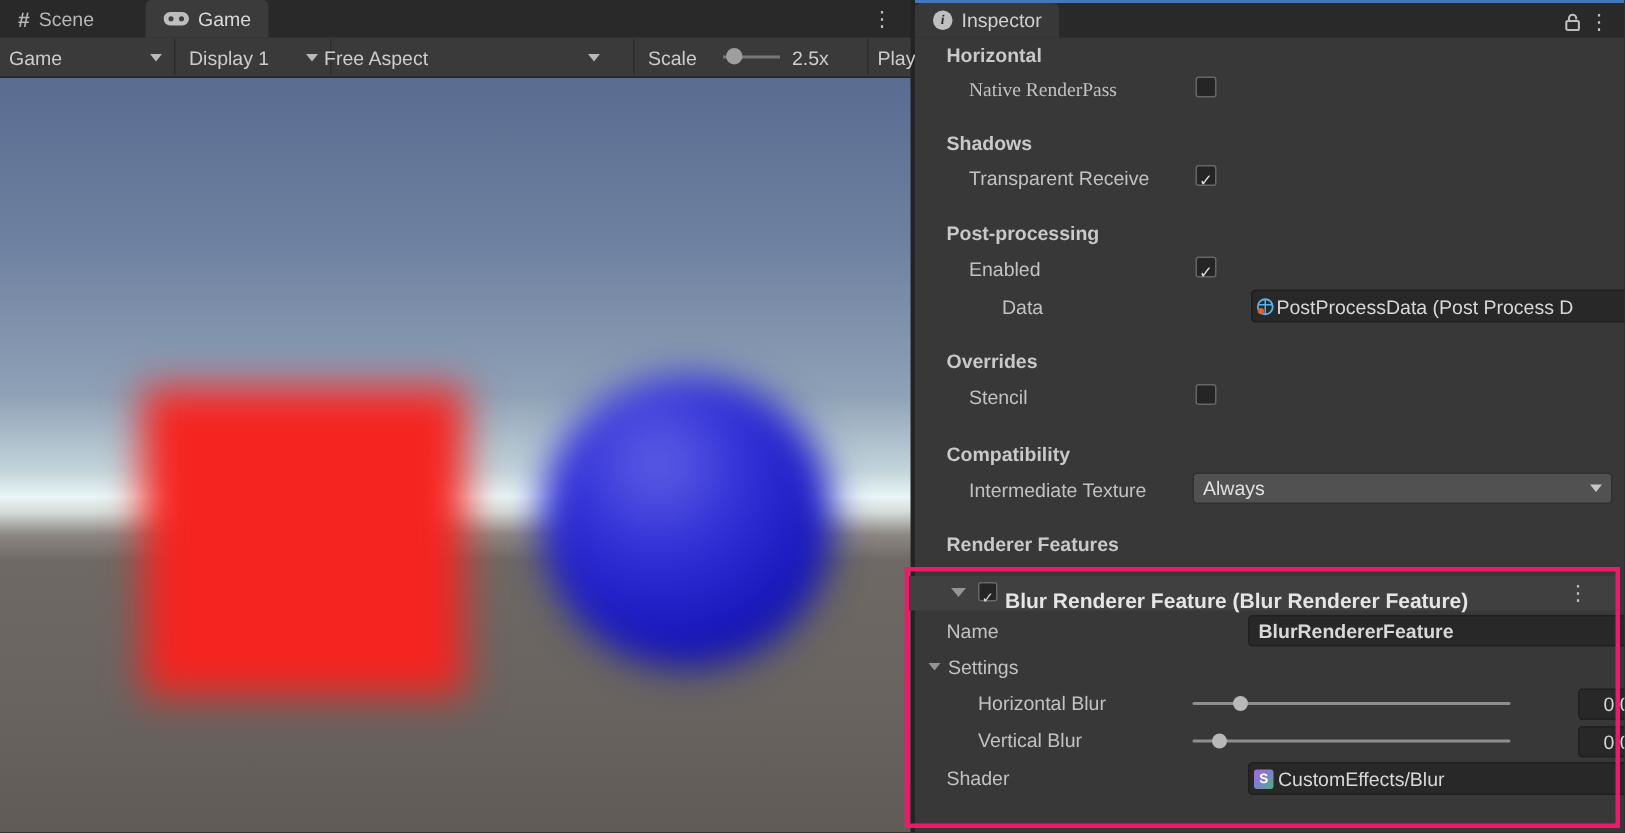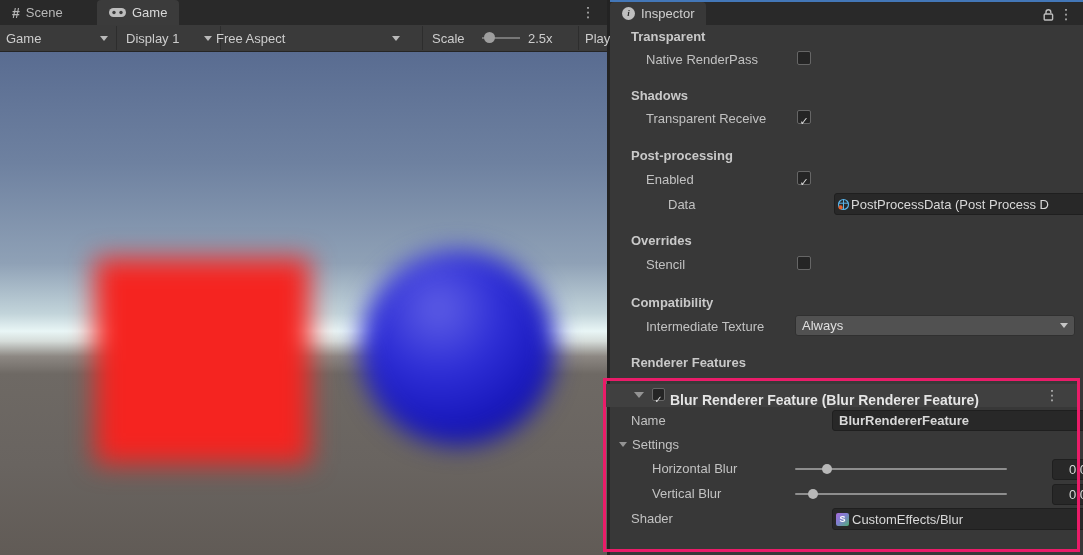--- a/index.html
+++ b/index.html
@@ -136,22 +136,22 @@
         <span class="info-icon">i</span>
         <span>Inspector</span>
       </div>
       <svg id="insp-lock" width="13" height="14" viewBox="0 0 13 14">
         <path d="M4 6 V4.2 a2.4 2.4 0 0 1 4.8 0 V5" fill="none" stroke="#bdbdbd" stroke-width="1.4"></path>
         <rect x="2.2" y="6" width="8.4" height="6" rx="1" fill="none" stroke="#bdbdbd" stroke-width="1.4"></rect>
       </svg>
       <span class="kebab" id="insp-kebab">⋮</span>
     </div>
 
-    <div class="hdr" style="top:29px;">Transparent</div>
-    <div class="lbl" style="left:36px; top:52px;">Native RenderPass</div>
+    <div class="hdr" style="top:29px;">Horizontal</div>
+    <div class="lbl" style="left:36px; top:52px;font-family:Liberation Serif, serif;">Native RenderPass</div>
     <div class="checkbox" style="left:187px; top:51px;"><span></span></div>
 
     <div class="hdr" style="top:88px;">Shadows</div>
     <div class="lbl clip" style="left:36px; top:111px; width:152px;">Transparent Receive</div>
     <div class="checkbox" style="left:187px; top:110px;"><span>✓</span></div>
 
     <div class="hdr" style="top:148px;">Post-processing</div>
     <div class="lbl" style="left:36px; top:172px;">Enabled</div>
     <div class="checkbox" style="left:187px; top:171px;"><span>✓</span></div>
     <div class="lbl" style="left:58px; top:197px;">Data</div>

